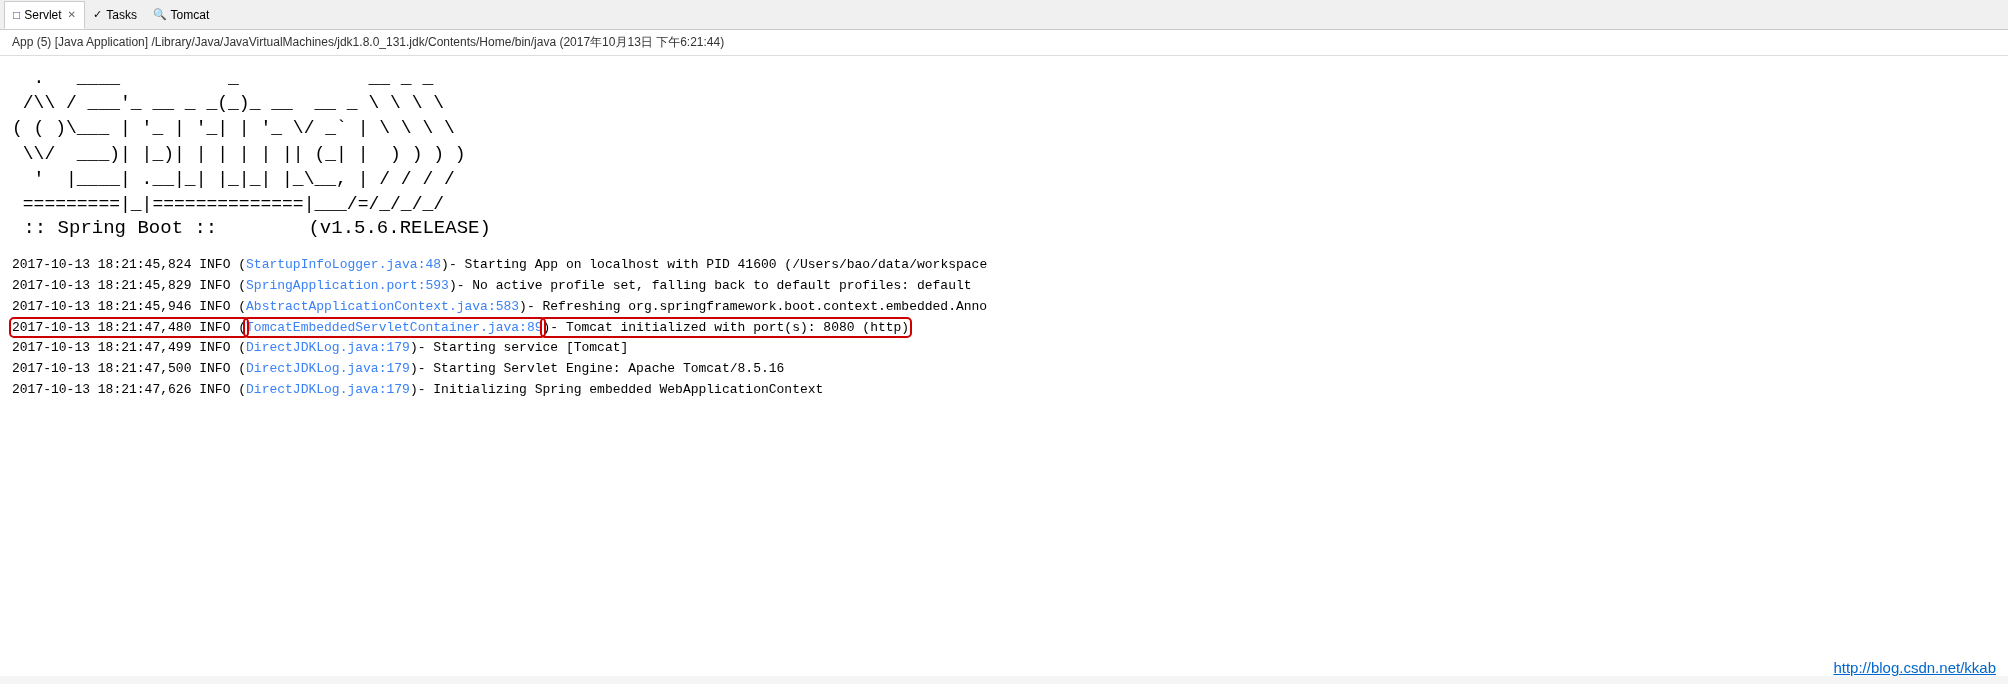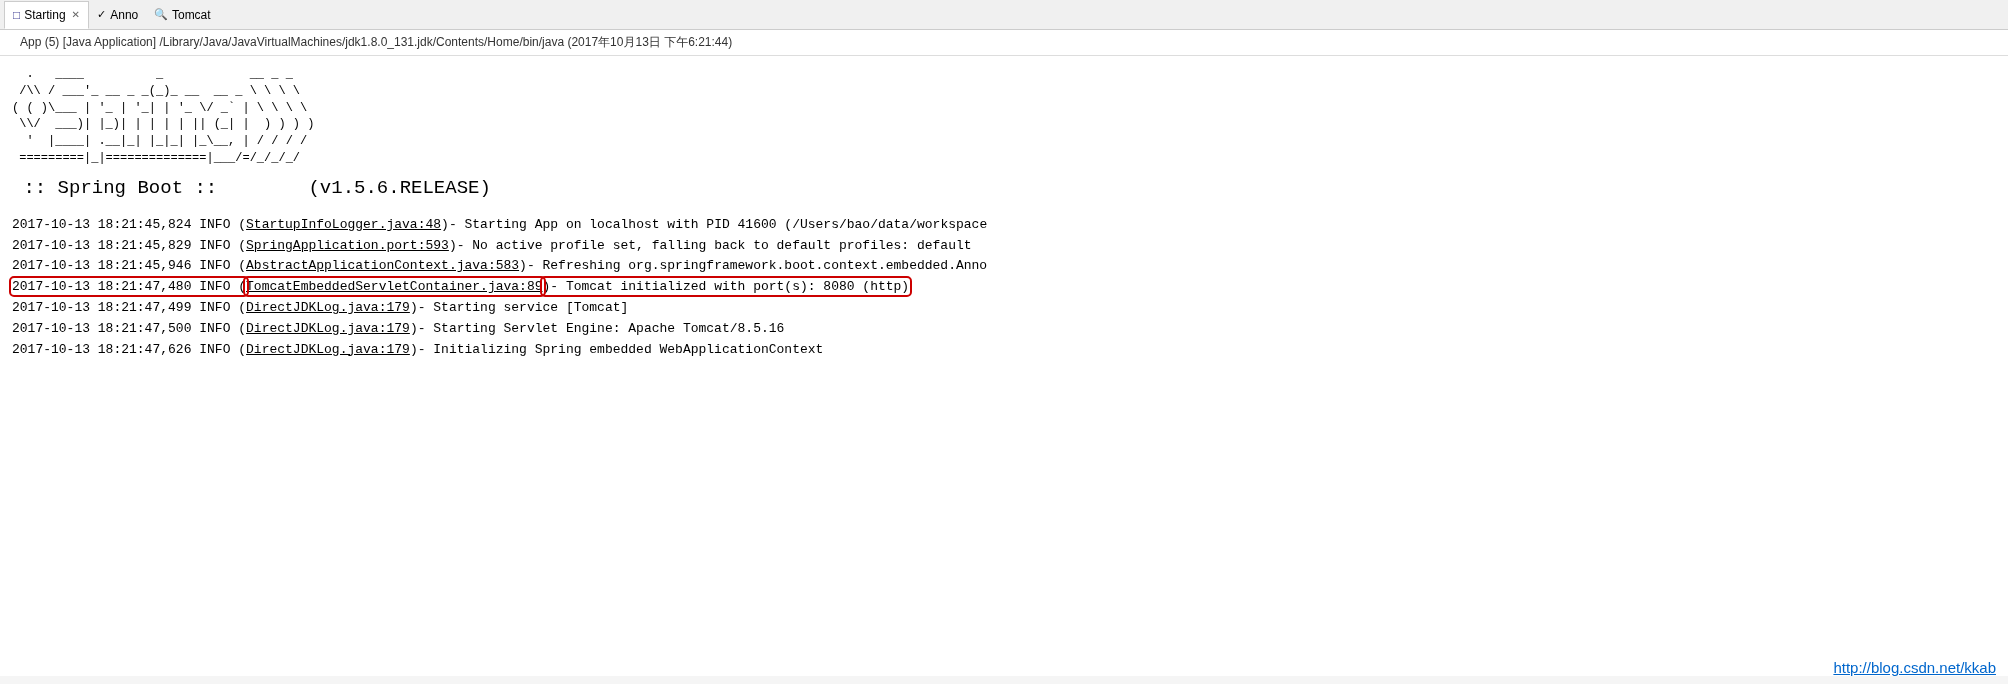--- a/index.html
+++ b/index.html
@@ -42,66 +42,64 @@
 
     .tab-close {
       font-size: 10px;
       color: #666;
       margin-left: 2px;
     }
 
     .toolbar-path {
       background: #fff;
       border-bottom: 1px solid #ddd;
-      padding: 4px 20px;
+      padding: 4px 12px;
       font-family: Arial, sans-serif;
       font-size: 12px;
       color: #333;
       height: 26px;
       display: flex;
       align-items: flex-start;
       white-space: nowrap;
     }
 
     .console-area {
       background: #fff;
       padding: 10px 12px;
       min-height: 620px;
       overflow: auto;
     }
 
     .ascii-art {
       font-family: 'Courier New', Courier, monospace;
-      font-size: 12px;
+      font-size: 18px;
       color: #000;
       white-space: pre;
       line-height: 1.4;
-      margin-bottom: 10px;
     }
 
     .spring-version {
       font-family: 'Courier New', Courier, monospace;
       font-size: 19px;
       color: #000;
       white-space: pre;
       margin-bottom: 16px;
     }
 
     .log-line {
       font-family: 'Courier New', Courier, monospace;
       font-size: 13px;
       color: #000;
       white-space: pre;
       line-height: 1.6;
       position: relative;
     }
 
     .log-link {
-      color: #000000;
-      text-decoration: underline;
+      color: #3b82f6;
       cursor: pointer;
     }
 
     .highlighted-line {
       position: relative;
     }
 
     .highlight-box {
       display: inline;
       outline: 2px solid #cc0000;
@@ -120,27 +118,27 @@
       cursor: pointer;
     }
   </style>
 </head>
 <body>
 
 <div class="tab-bar">
 
   <div class="tab-item active">
     <span style="color:#4a4a9a; font-size:12px;">□</span>
-    <span>Starting</span>
+    <span>Servlet</span>
     <span class="tab-close">✕</span>
   </div>
 
   <div class="tab-item">
     <span style="font-size:11px;">✓</span>
-    <span>Anno</span>
+    <span>Tasks</span>
   </div>
 
   <div class="tab-item">
     <span style="font-size:11px;">🔍</span>
     <span>Tomcat</span>
   </div>
 </div>
 
 <div class="toolbar-path">
   <span>App (5) [Java Application] /Library/Java/JavaVirtualMachines/jdk1.8.0_131.jdk/Contents/Home/bin/java (2017年10月13日 下午6:21:44)</span>

